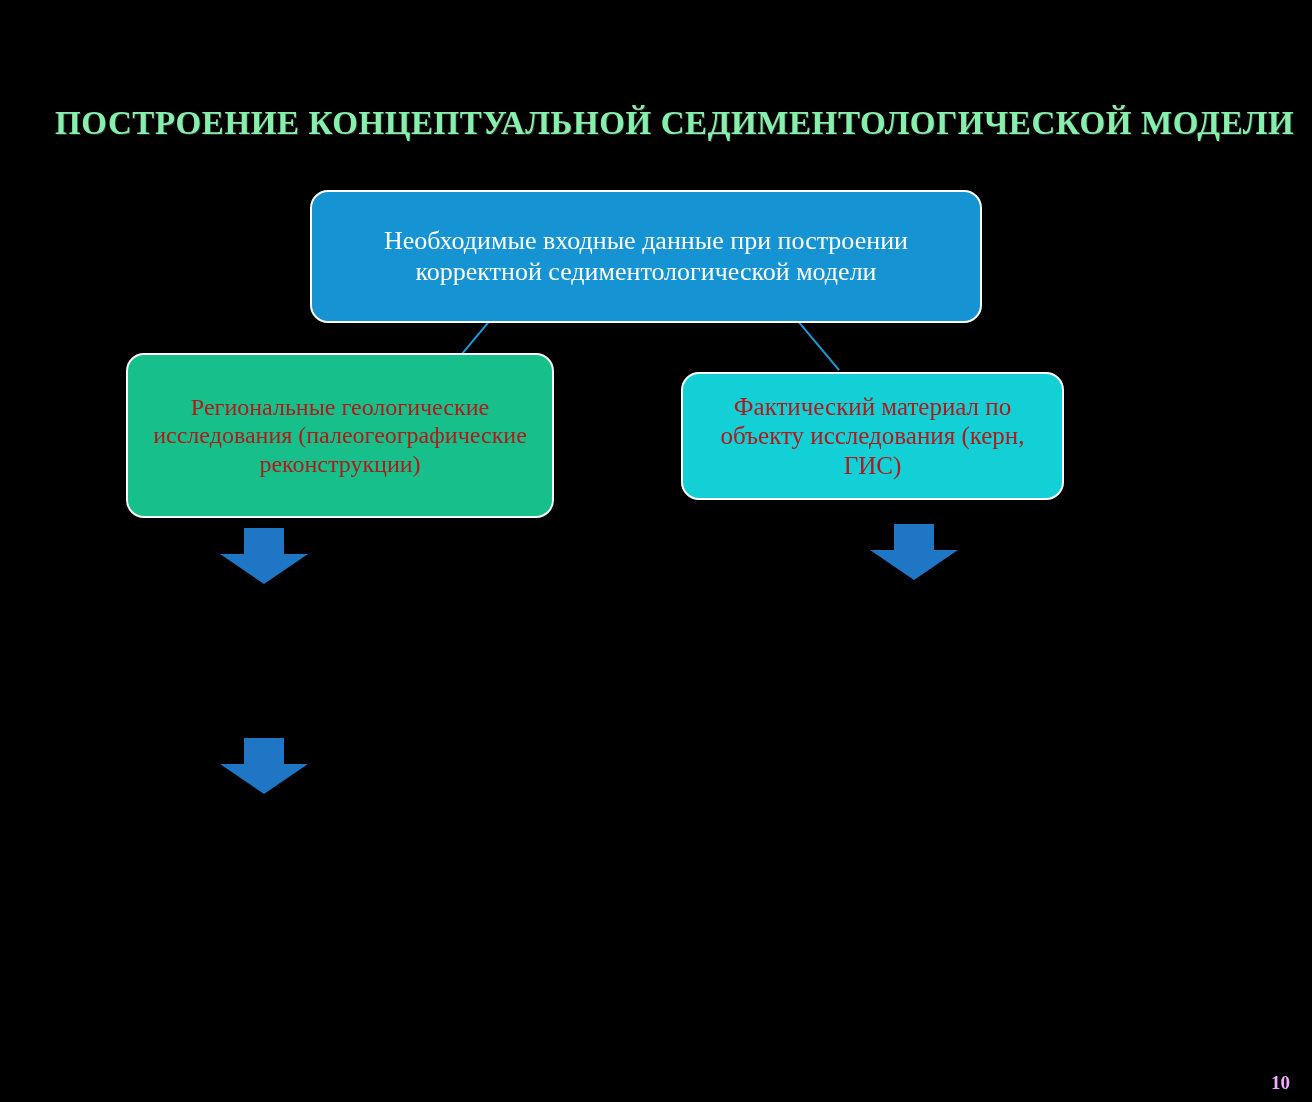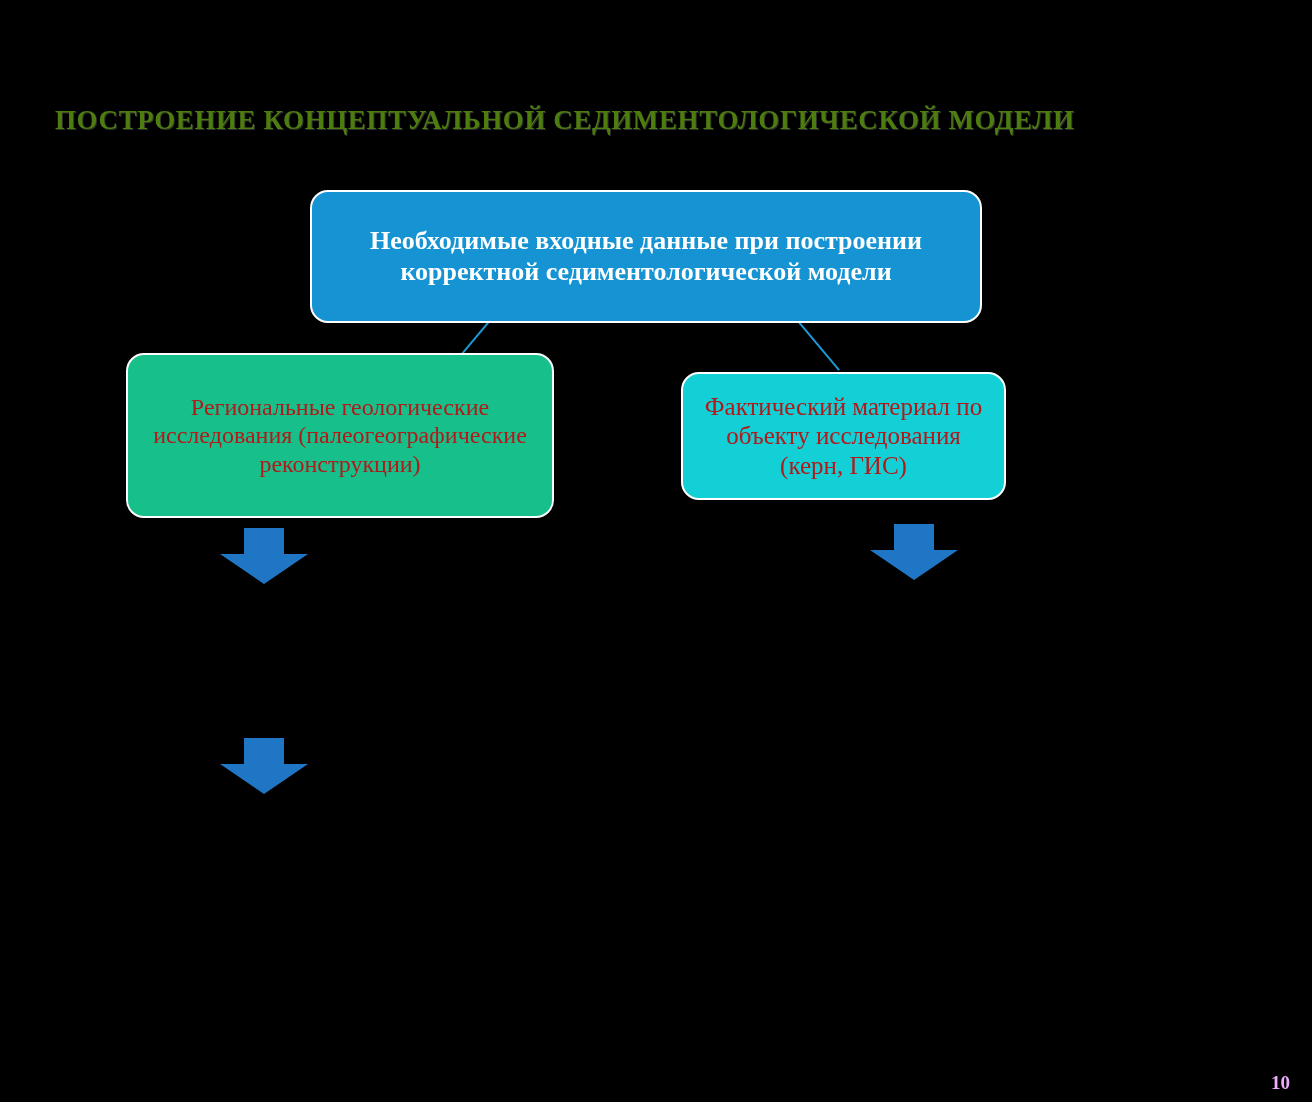--- a/index.html
+++ b/index.html
@@ -17,23 +17,23 @@
   }
 
   
   #title {
     position: absolute;
     left: 55px;
     top: 105px;
     width: 1230px;
     font-family: "Liberation Serif", serif;
     font-weight: bold;
-    font-size: 27px;
+    font-size: 33px;
     letter-spacing: 0.6px;
-    color: #4d7c0f;
+    color: #86efac;
     text-shadow: 1px 1px 0 #2e2e2e;
     white-space: nowrap;
   }
 
   
   .node {
     position: absolute;
     box-sizing: border-box;
     border-radius: 18px;
     border: 2px solid #ffffff;
@@ -46,37 +46,36 @@
   }
 
   #node-input {
     left: 310px;
     top: 190px;
     width: 672px;
     height: 133px;
     background: #1593d2;
     color: #ffffff;
     font-size: 26px;
-    font-weight: bold;
   }
 
   #node-regional {
     left: 126px;
     top: 353px;
     width: 428px;
     height: 165px;
     background: #17c08a;
     color: #b01a1a;
     font-size: 24px;
   }
 
   #node-factual {
     left: 681px;
     top: 372px;
-    width: 325px;
+    width: 383px;
     height: 128px;
     background: #13cfd6;
     color: #b01a1a;
     font-size: 25px;
   }
 
   .node-text {
     display: block;
     width: 100%;
     white-space: pre-line;

